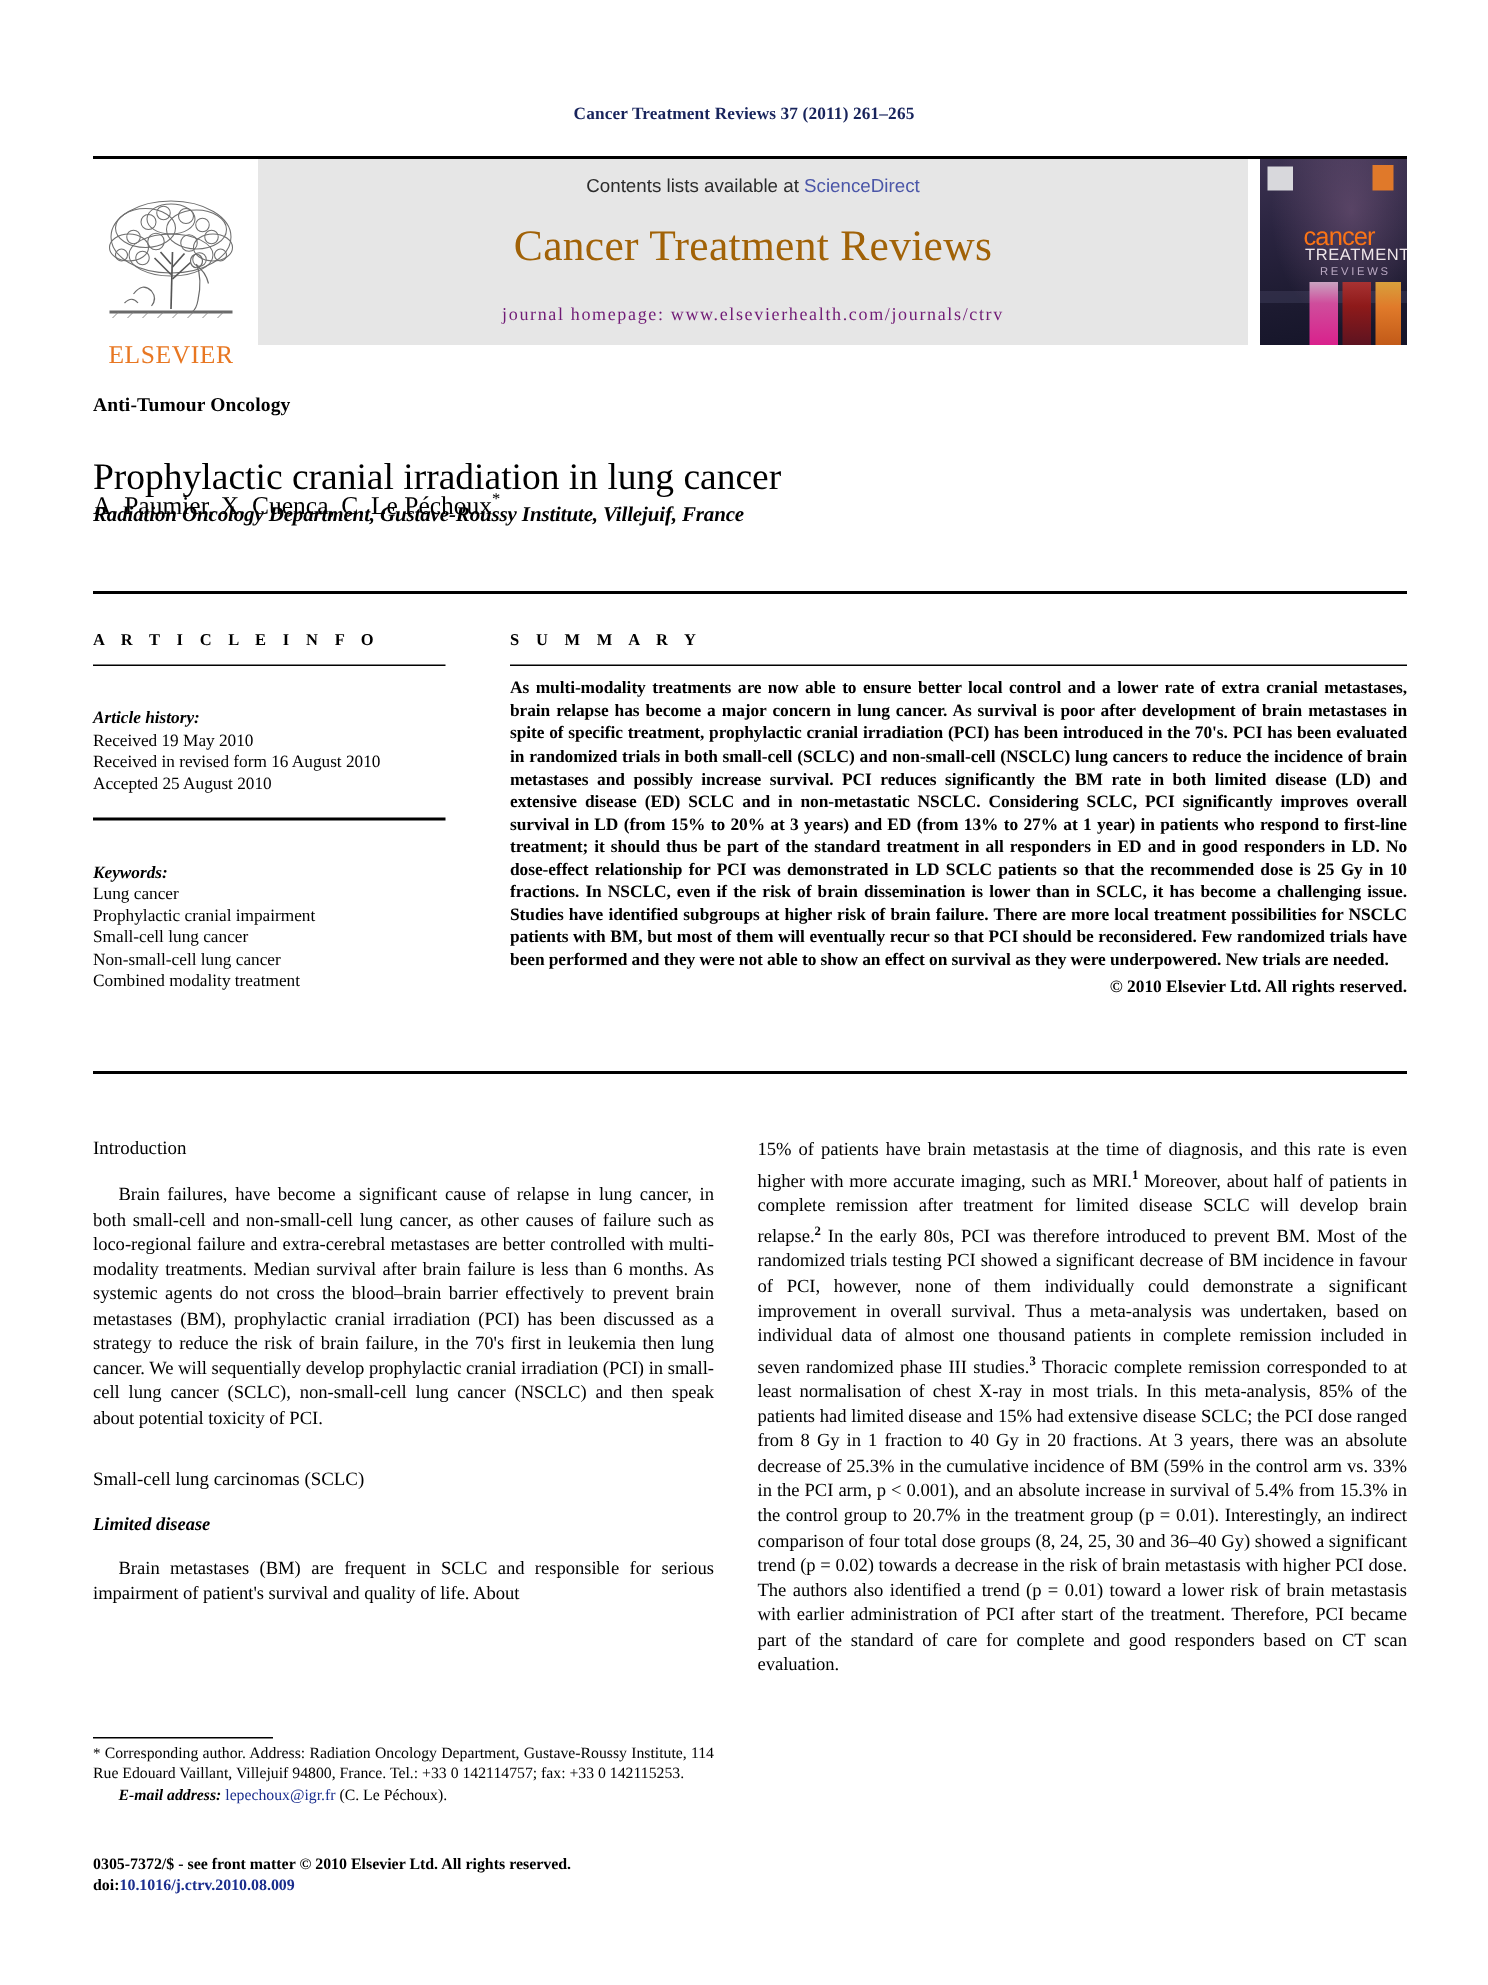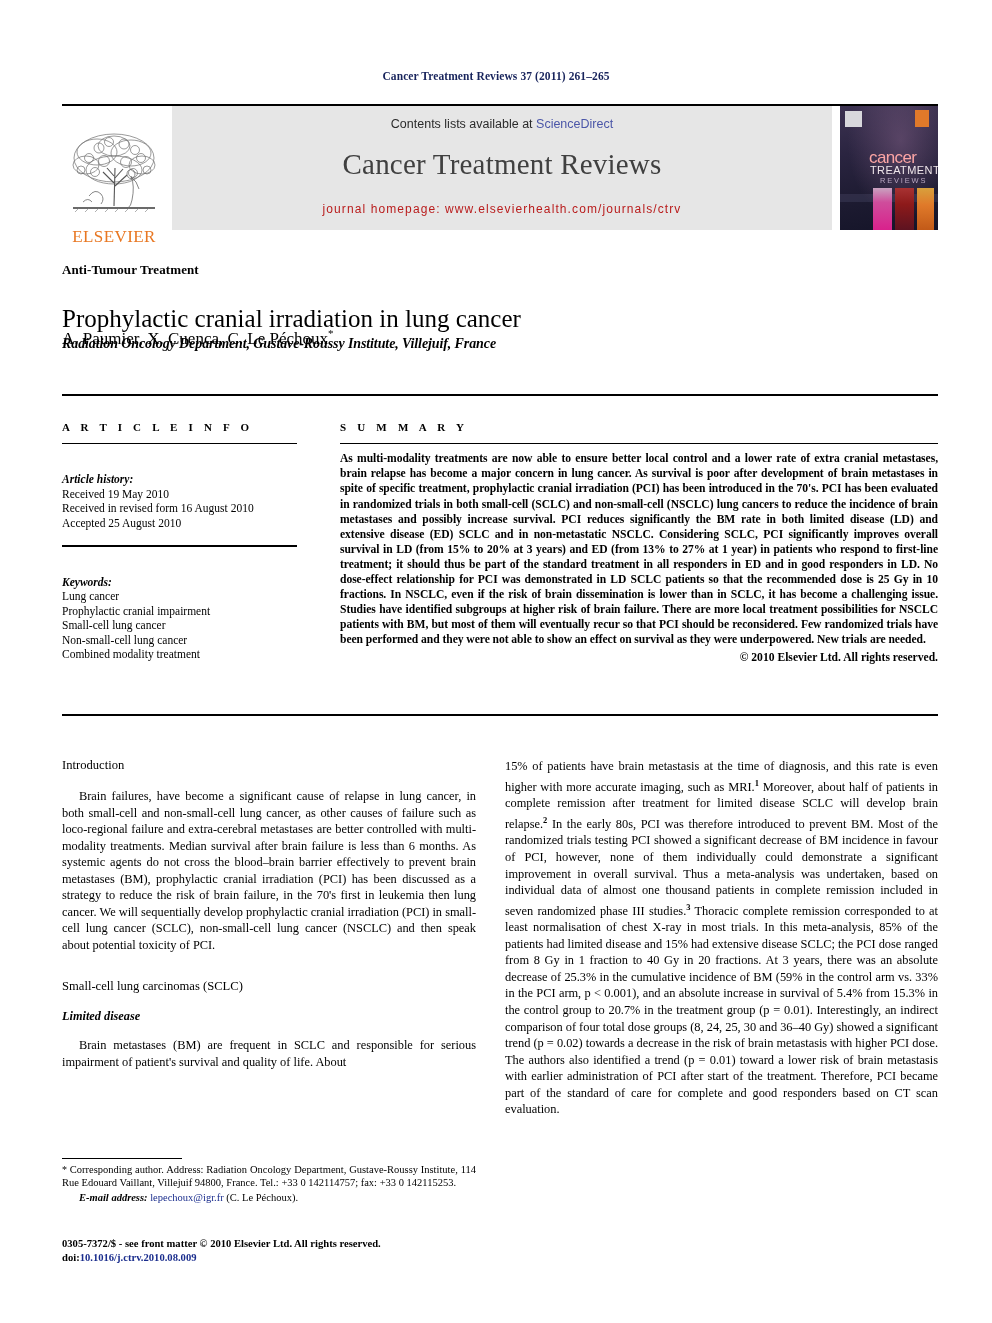--- a/index.html
+++ b/index.html
@@ -102,32 +102,32 @@
     color: #4b56a8;
   }
   .journal-title {
     position: absolute;
     left: 0;
     top: 42px;
     width: 660px;
     text-align: center;
     font-family: "Liberation Serif", "DejaVu Serif", serif;
     font-size: 29px;
-    color: #404040;
+    color: #a16207;
     letter-spacing: 0.2px;
   }
   .homepage-line {
     position: absolute;
     left: 0;
     top: 96px;
     width: 660px;
     text-align: center;
-    font-family: Liberation Sans, sans-serif;
+    font-family: Liberation Serif, serif;
     font-size: 12px;
-    color: #b91c1c;
+    color: #701a75;
     letter-spacing: 1.1px;
   }
 
   
   .cover-thumb {
     position: absolute;
     left: 778px;
     top: 0;
     width: 98px;
     height: 124px;
@@ -151,21 +151,21 @@
     position: absolute;
     right: 9px; top: 4px;
     width: 14px; height: 17px;
     background: #e0792a;
   }
   .cover-word-cancer {
     position: absolute;
     left: 29px; top: 43px;
     font-family: "Liberation Sans", "DejaVu Sans", sans-serif;
     font-size: 17px;
-    color: #fca5a5;
+    color: #f97316;
     letter-spacing: -0.6px;
     line-height: 1;
   }
   .cover-word-treatment {
     position: absolute;
     left: 30px; top: 59px;
     font-family: "Liberation Sans", "DejaVu Sans", sans-serif;
     font-size: 11px;
     color: #efe6ea;
     letter-spacing: 0.4px;
@@ -504,21 +504,21 @@
       <div class="cover-orange-tab"></div>
       <div class="cover-word-cancer">cancer</div>
       <div class="cover-word-treatment">TREATMENT</div>
       <div class="cover-word-reviews">REVIEWS</div>
       <div class="cover-sw1"></div>
       <div class="cover-sw2"></div>
       <div class="cover-sw3"></div>
     </div>
   </div>
 
-  <div class="section-label">Anti-Tumour Treatment</div>
+  <div class="section-label">Anti-Tumour Oncology</div>
   <h1 class="article-title">Prophylactic cranial irradiation in lung cancer</h1>
   <div class="authors">
     <span>A. Paumier, X. Cuenca, C. Le Péchoux</span><sup>*</sup>
   </div>
   <div class="affiliation">Radiation Oncology Department, Gustave-Roussy Institute, Villejuif, France</div>
 
   <div class="box-top-rule"></div>
 
   <div class="hdr-article-info">A R T I C L E   I N F O</div>
   <div class="hdr-summary">S U M M A R Y</div>

